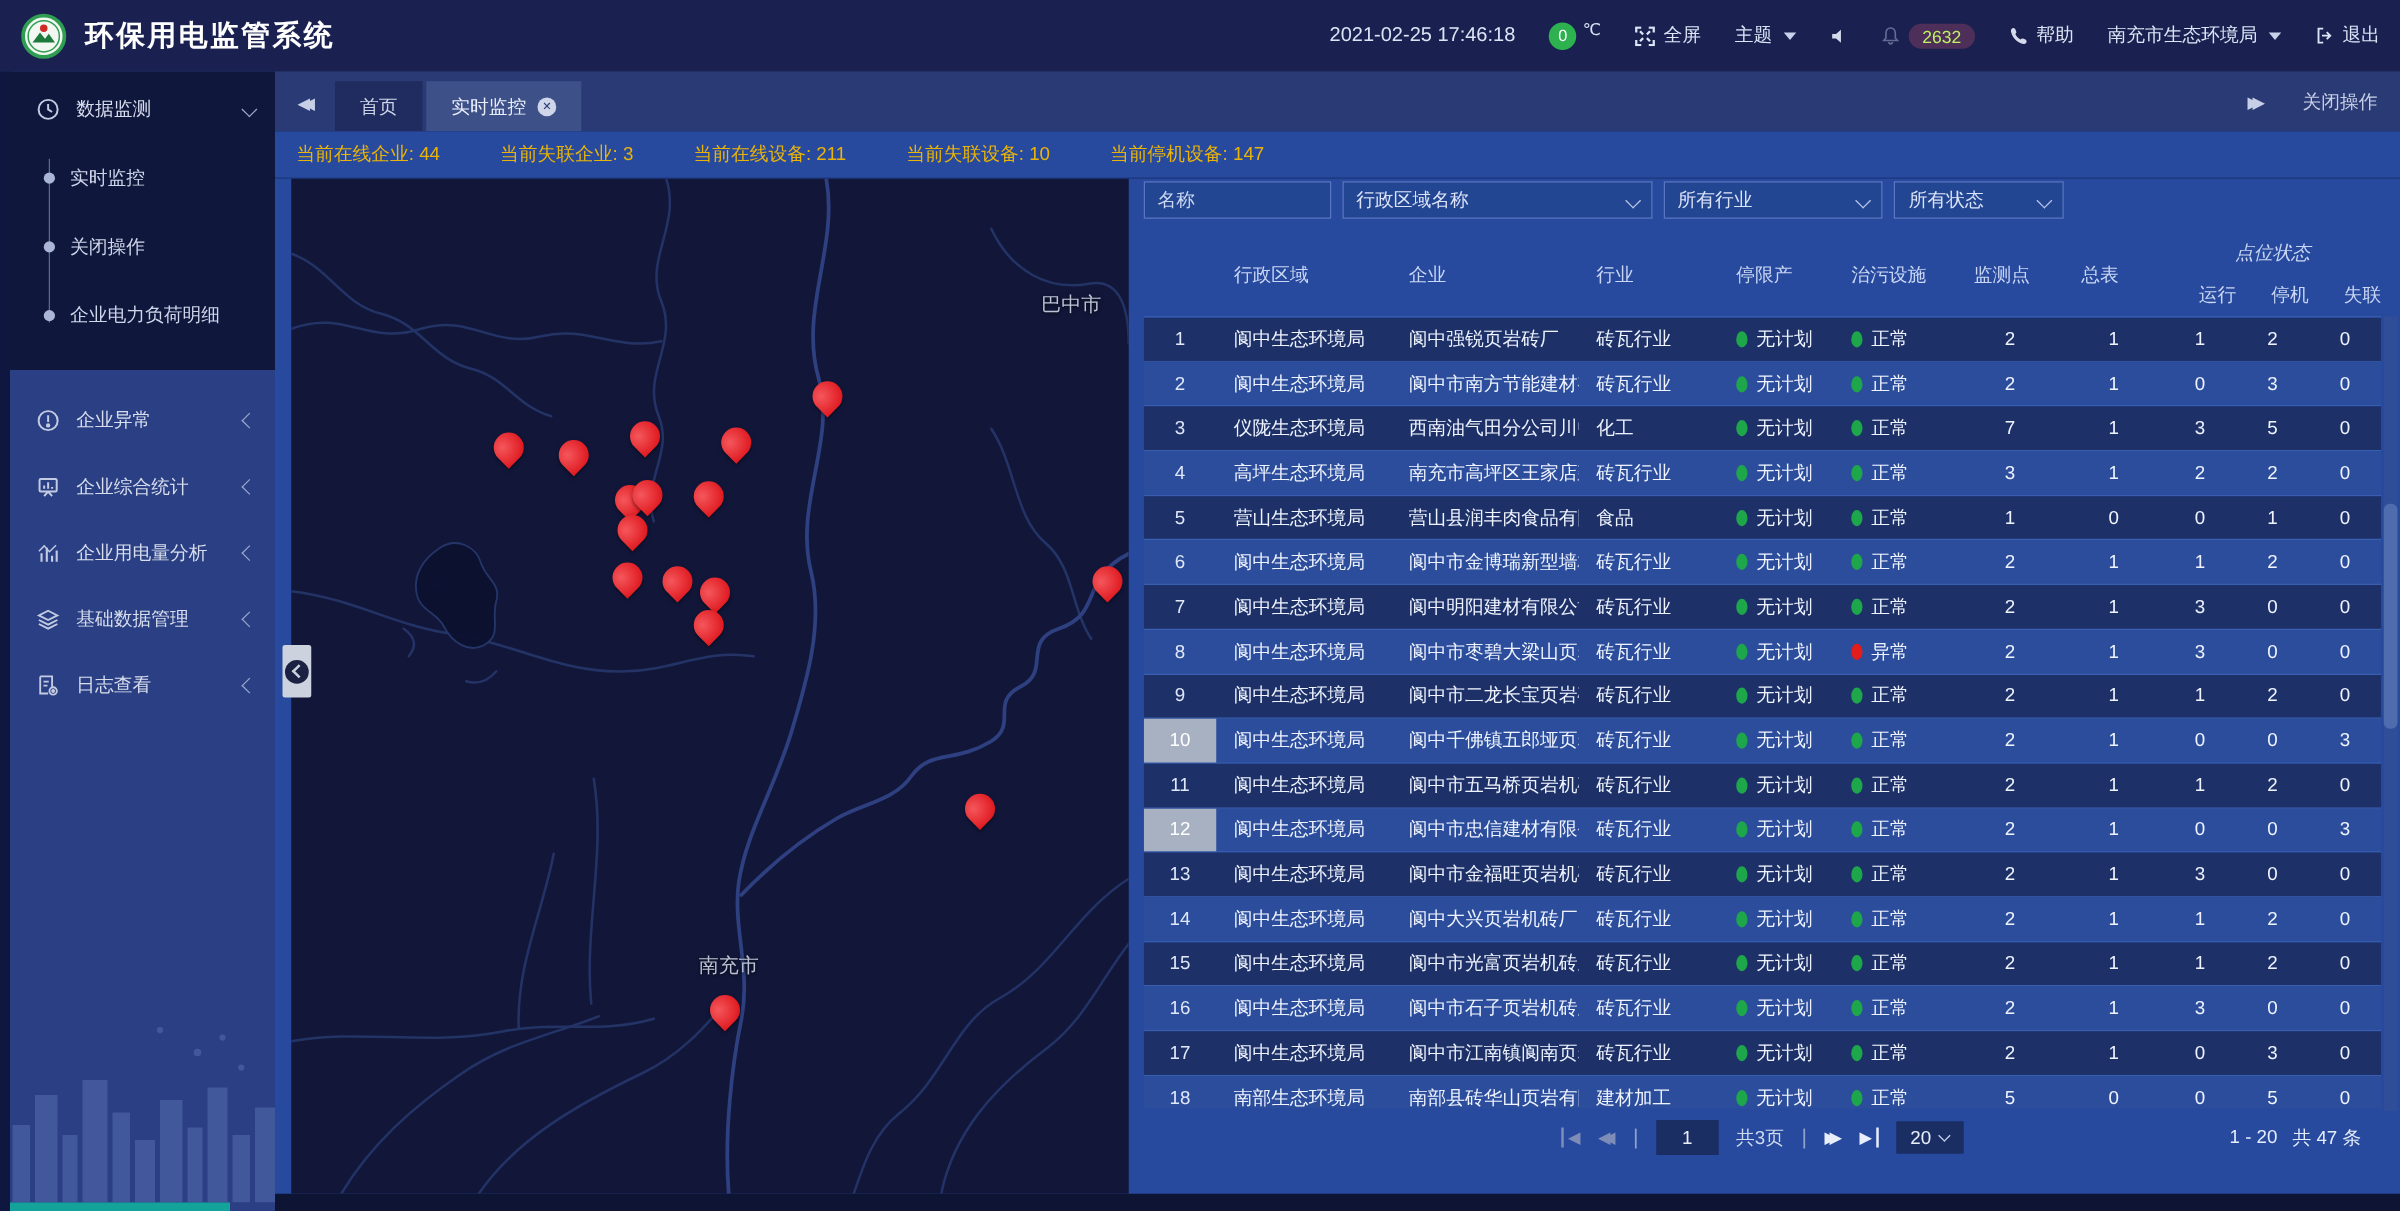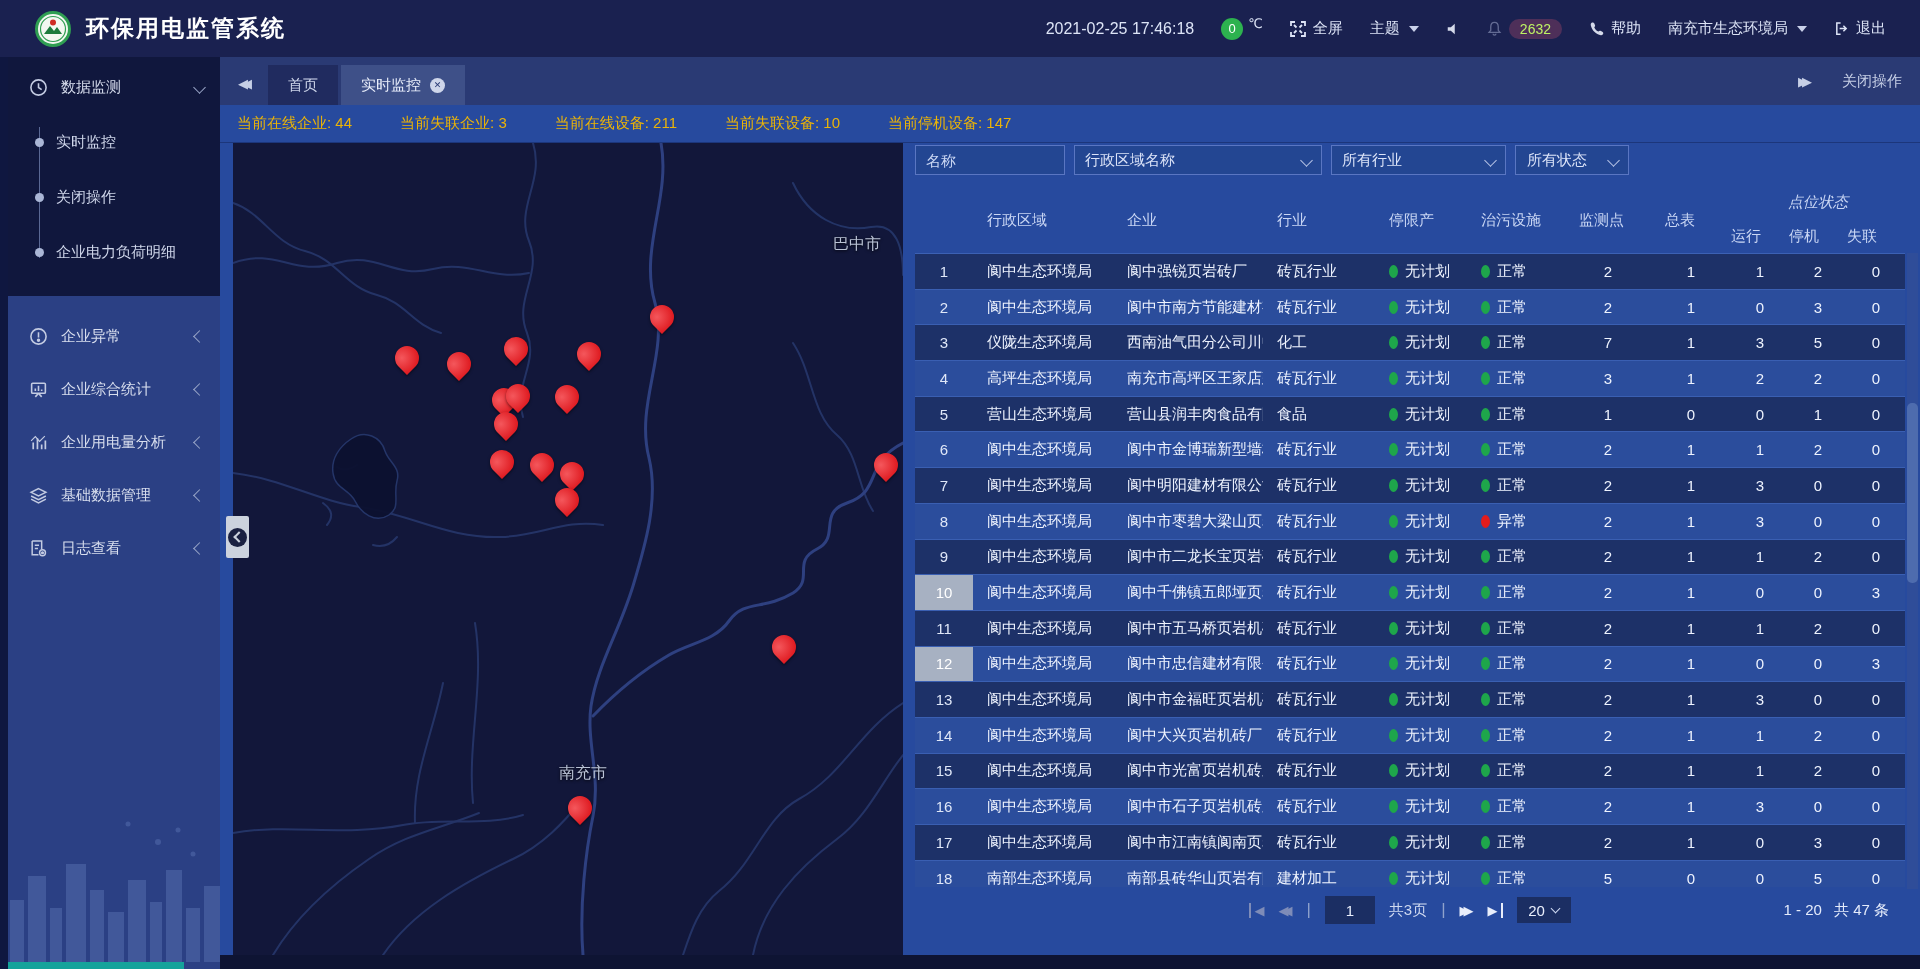--- a/index.html
+++ b/index.html
@@ -1,21 +1,21 @@
 <!DOCTYPE html>
 <html><head>
 <meta charset="utf-8">
 <style>
   html,body{margin:0;padding:0;background:#0b1130;}
   .stage{position:relative;width:1920px;height:969px;overflow:hidden;
     font-family:"Liberation Sans","DejaVu Sans",sans-serif;background:#0e1433;}
 
   
   .topbar{position:absolute;left:0;top:0;width:1920px;height:57px;background:#1a2150;
-    display:flex;align-items:center;justify-content:space-between;box-sizing:border-box;padding:0 34px;}
+    display:flex;align-items:center;justify-content:space-between;box-sizing:border-box;padding:0 16px;}
   .brand{display:flex;align-items:center;gap:14px;}
   .app-title{color:#ffffff;font-size:23px;font-weight:bold;letter-spacing:2px;}
   .top-right{display:flex;align-items:center;gap:27px;color:#dde4f6;font-size:15px;}
   .top-item{display:flex;align-items:center;gap:7px;cursor:default;white-space:nowrap;}
   .datetime{font-size:16px;}
   .temp{display:flex;align-items:flex-start;gap:5px;}
   .temp-badge{width:22px;height:22px;border-radius:50%;background:#2db24f;color:#fff;font-size:13px;
     display:flex;align-items:center;justify-content:center;}
   .temp-unit{font-size:13px;margin-top:-2px;}
   .badge{background:rgba(214,86,115,.28);color:#bef264;border-radius:10px;padding:2px 11px;font-size:14px;}
@@ -75,30 +75,30 @@
   .chev-down{transform:rotate(-45deg);}
 
   
   .panel{position:absolute;left:695px;top:40px;width:990px;height:790px;}
   .filters{display:flex;gap:9px;height:30px;}
   .f-input,.f-select{background:#234692;border:1px solid #5a76c2;color:#dbe3f8;font-size:15px;height:30px;
     box-sizing:border-box;padding:0 10px;display:flex;align-items:center;justify-content:space-between;}
   .f-input{width:150px;font-family:"Liberation Sans","DejaVu Sans",sans-serif;}
   .f-input::placeholder{color:#ccd8f4;opacity:1;}
   .f-select .chev{color:#b9c6e8;margin-left:8px;}
-  .w248{width:248px;} .w175{width:175px;} .w114{width:114px;padding-left:11px;}
+  .w248{width:248px;} .w175{width:175px;} .w114{width:136px;padding-left:11px;}
 
   .thead{margin-top:8px;height:70px;display:grid;
     grid-template-columns:58px 140px 150px 112px 92px 98px 86px 80px 174px;
     align-items:center;color:#c9d6f4;font-size:15px;}
   .th{padding-left:14px;}
   .th-group{height:100%;box-sizing:border-box;display:flex;flex-direction:column;justify-content:space-between;padding:10px 0 12px 0;}
   .th-group-title{font-style:italic;text-align:center;}
   .th-group-sub{display:flex;}
-  .th-group-sub span{width:58px;text-align:left;margin-top:15px;}
+  .th-group-sub span{width:58px;text-align:right;margin-top:15px;}
 
   .tbody{height:633px;overflow:hidden;border-top:1px solid #3c61b4;}
   .trow{display:grid;grid-template-columns:58px 140px 150px 112px 92px 98px 86px 80px 58px 58px 58px;
     height:34.7px;border-bottom:1px solid #3a5fb2;}
   .trow.odd{background:#1d3168;} .trow.even{background:#2b4d9c;}
   .c{display:flex;align-items:center;font-size:15px;color:#eef3fe;white-space:nowrap;overflow:hidden;}
   .c-num{justify-content:center;color:#dfe7f8;}
   .c-num.hl{background:#a7b1c2;color:#ffffff;}
   .c-text{padding-left:14px;}
   .c-stat{padding-left:14px;gap:7px;}

